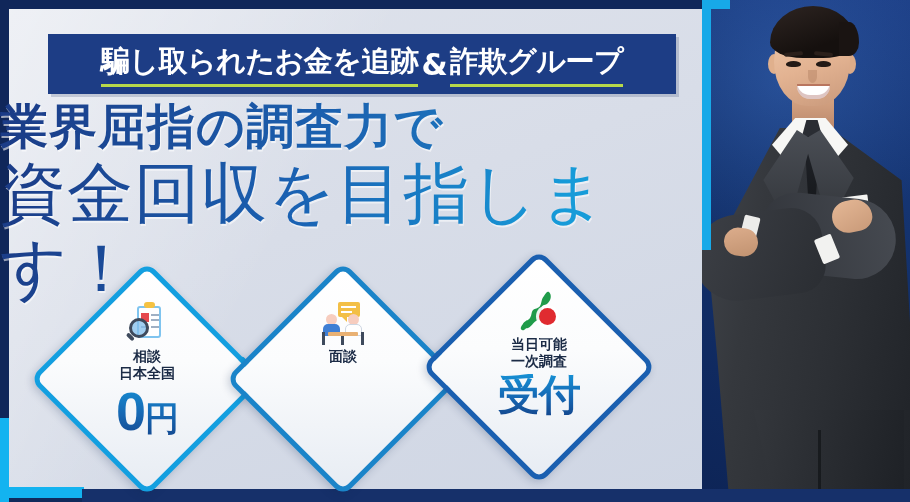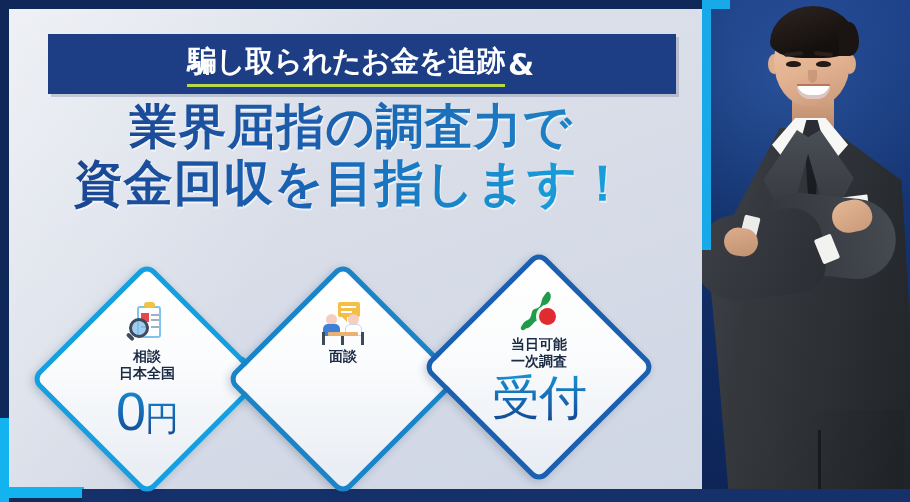--- a/index.html
+++ b/index.html
@@ -212,31 +212,31 @@
   .ul-lime {
     border-bottom: 3px solid #b7d94a;
     padding-bottom: 2px;
   }
   .amp {
     font-size: 30px; font-weight: 900; padding: 0 3px;
     font-family: "DejaVu Sans", sans-serif;
   }
 
   
-  .headline { position:absolute; left:0; top:100px; width:702px; text-align:center; }
+  .headline { position:absolute; left:0; top:100px; width:702px; text-align:left; }
   .hl-1 {
     font-size: 48px; font-weight: 800; letter-spacing: 1px;
     background: linear-gradient(100deg, #1b3b86 0%, #1b5fae 45%, #1e95d4 100%);
     -webkit-background-clip: text; background-clip: text; color: transparent;
     line-height: 1.12;
     text-shadow: none;
     filter: drop-shadow(1px 2px 0 rgba(255,255,255,0.6));
   }
   .hl-2 {
-    font-size: 49px; font-weight: 700; letter-spacing: 1px;
+    font-size: 66px; font-weight: 400; letter-spacing: 1px;
     background: linear-gradient(100deg, #1b3b86 0%, #1a62b3 42%, #179ad8 78%, #17a5de 100%);
     -webkit-background-clip: text; background-clip: text; color: transparent;
     line-height: 1.14; margin-top: 2px;
     filter: drop-shadow(1px 2px 0 rgba(255,255,255,0.55));
   }
 
   
   .badges { position:absolute; left:64px; top:268px; width:620px; height:222px; }
   .badge {
     position:absolute; width: 166px; height: 166px;
@@ -259,28 +259,28 @@
     position:absolute; left:0; top:0; width:166px; height:166px;
     display:flex; flex-direction:column; align-items:center; justify-content:flex-start;
     padding-top: 6px;
   }
   .badge-icon { width: 48px; height: 44px; position:relative; margin-bottom: 2px; }
   .badge-sub {
     font-size: 14px; font-weight: 700; color: #1b2b46;
     line-height: 1.22; text-align:center;
   }
   .badge-main {
-    font-weight: 400; line-height: 1;
+    font-weight: 700; line-height: 1;
     background: linear-gradient(180deg, #1690d4 0%, #1668b4 55%, #14488f 100%);
     -webkit-background-clip: text; background-clip: text; color: transparent;
   }
   .m-yen { font-size: 54px; letter-spacing: -1px; margin-top: 2px; }
   .m-yen .yen-small { font-size: 34px; }
   .m-day { font-size: 34px; margin-top: 8px; letter-spacing: -1px; }
-  .m-recv { font-size: 48px; margin-top: 4px; letter-spacing: -1px; }
+  .m-recv { font-size: 42px; margin-top: 4px; letter-spacing: -1px; }
 
   
   .ic-clip-board {
     position:absolute; left:14px; top:4px; width:24px; height:32px;
     background:#ffffff; border:2px solid #7fc4ef; border-radius:3px;
   }
   .ic-clip-top {
     position:absolute; left:21px; top:0px; width:11px; height:6px;
     background:#f5c242; border-radius:3px;
   }
@@ -415,20 +415,21 @@
   <div class="right-cyan-edge"></div>
   <div class="left-navy-bar"></div>
   <div class="left-cyan-bar"></div>
   <div class="bottom-cyan-bar"></div>
   <div class="bottom-navy-bar"></div>
 
   <div class="ribbon">
     <div class="ribbon-inner">
       <span class="ul-lime">騙し取られたお金を追跡</span>
       <span class="amp">&amp;</span>
+      <span class="ul-lime">詐欺グループ</span>
     </div>
   </div>
 
   <div class="headline">
     <div class="hl-1">業界屈指の調査力で</div>
     <div class="hl-2">資金回収を目指します！</div>
   </div>
 
   <div class="badges">
 

